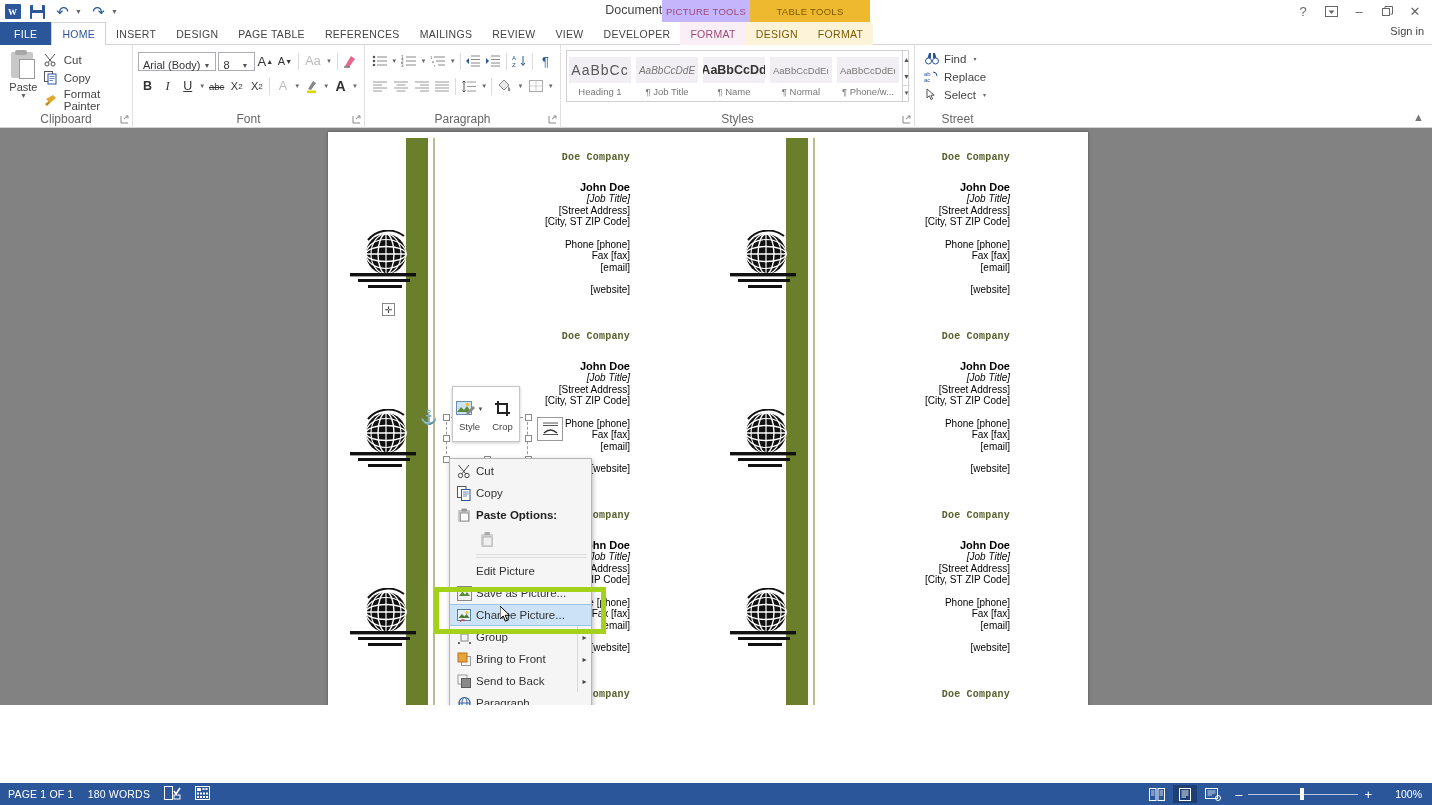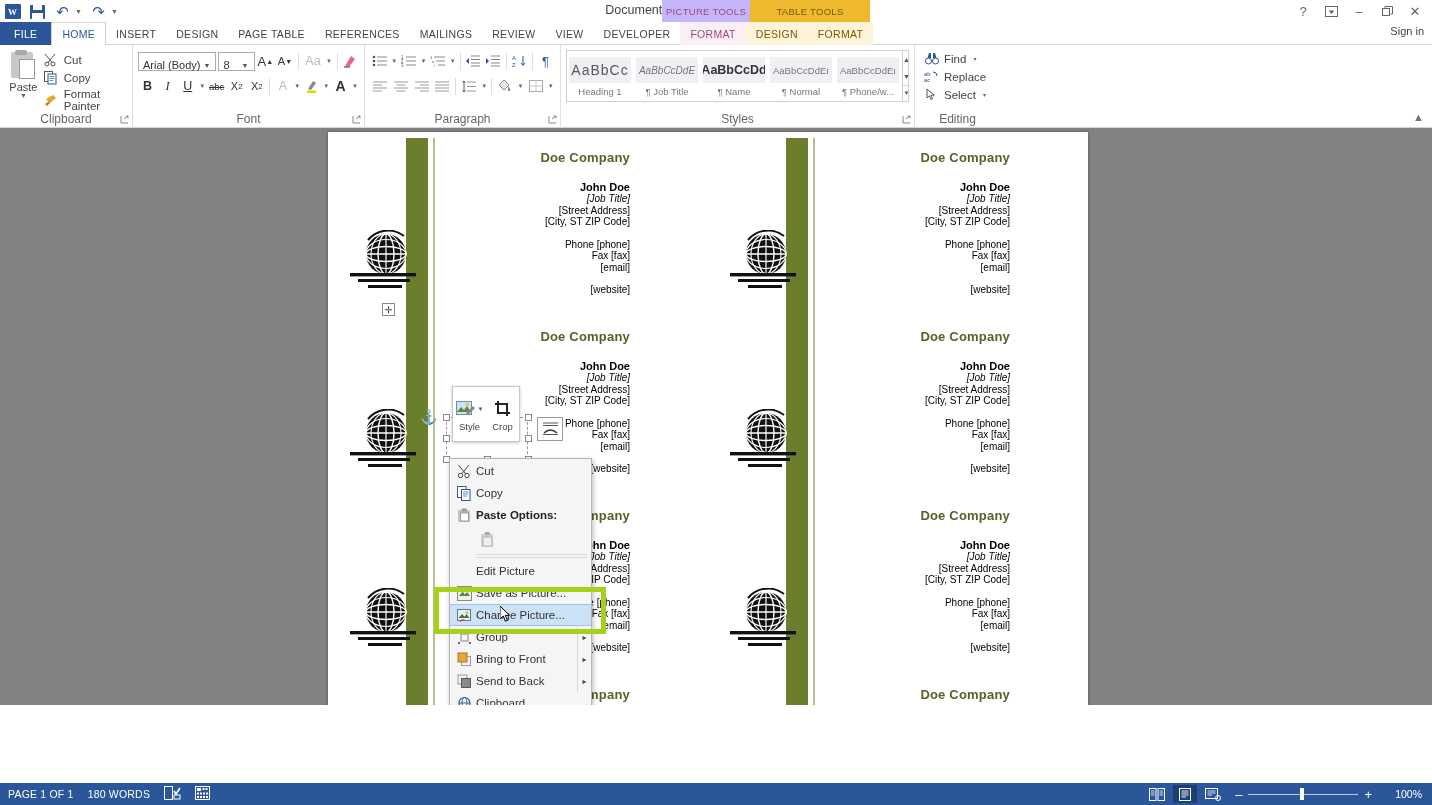--- a/index.html
+++ b/index.html
@@ -94,21 +94,21 @@
 
   
   .docarea{ position:relative; height:577px; background:#7b7b7b; background:#828282; overflow:hidden;}
   .page{ position:absolute; left:328px; top:4px; width:760px; height:648px; background:#fff; box-shadow:0 0 3px rgba(0,0,0,.4);}
 
   .cardgrid{ position:absolute; left:0; top:0; width:760px; height:648px;}
   .card{ position:absolute; width:316px; height:179px;}
   .greenbar{ position:absolute; left:78px; top:0; width:22px; height:179px; background:#6a7e2b;}
   .thinline{ position:absolute; left:105px; top:0; width:2px; height:179px; background:#b9bd8f;}
   .cardtext{ position:absolute; right:14px; top:14px; width:190px; text-align:right; color:#000; line-height:11.5px;}
-  .company{ font-size:13px; font-weight:bold; color:#58612c; letter-spacing:.2px; margin-bottom:18px; font-family:Liberation Sans, sans-serif;}
+  .company{ font-size:10px; font-weight:bold; color:#58612c; letter-spacing:.2px; margin-bottom:18px; font-family:Liberation Mono, monospace;}
   .nm{ font-size:11px; font-weight:bold; color:#000;}
   .jt{ font-size:10px; font-style:italic; color:#000;}
   .ad{ font-size:10px; color:#000;}
   .blank{height:11px;}
   .ph{ font-size:10px; color:#000;}
   .ws{ font-size:10px; color:#000;}
   .globe{ position:absolute; left:20px; top:92px; width:72px; height:62px;}
 
   
   .selbox{ position:absolute; border:1px dashed #9a9a9a; }
@@ -498,21 +498,21 @@
           <div class="edititem">
             <span class="ci">
               <svg width="12" height="13" viewBox="0 0 12 13">
                 <path d="M1 1 L1 10 L3.4 7.8 L5 11.5 L6.6 10.8 L5 7.2 L8.2 7.2 Z" fill="none" stroke="#555"></path>
               </svg>
             </span>
             <span>Select</span>
             <span style="font-size: 6px; color: rgb(102, 102, 102); margin-left: 2px;">▾</span>
           </div>
         </div>
-      <div class="grouplabel">Editing</div>
+      <div class="grouplabel">Street</div>
     </div>
 
     <div class="collapse">▲</div>
   </div>
 
   <div class="docarea">
     <div class="page">
       <div class="cardgrid" id="card-grid">
           <div class="card" style="left: 0px; top: 6px;">
             <div class="greenbar"></div>
@@ -871,21 +871,21 @@
         </div>
         <div class="mi">
           <span class="miIcon">
             <svg width="15" height="15" viewBox="0 0 15 15">
               <circle cx="7.5" cy="7" r="5.5" fill="none" stroke="#2b579a" stroke-width="1.2"></circle>
               <ellipse cx="7.5" cy="7" rx="2.5" ry="5.5" fill="none" stroke="#2b579a" stroke-width="0.9"></ellipse>
               <path d="M2 7 H13" stroke="#2b579a" stroke-width="0.9"></path>
               <path d="M2 12.5 H13" stroke="#2b579a" stroke-width="1.4"></path>
             </svg>
           </span>
-          <span class="miLabel">Clipboard...</span>
+          <span class="miLabel">Paragraph...</span>
         </div>
       </div>
 
     <div class="highlight"></div>
 
     <div class="cursor">
       <svg width="12" height="18" viewBox="0 0 12 18">
         <path d="M0 0 L0 13 L3.2 10 L5.4 15.2 L7.4 14.3 L5.2 9.3 L9.5 9.3 Z" fill="#fff" stroke="#000" stroke-width="1"></path>
       </svg>
     </div>

